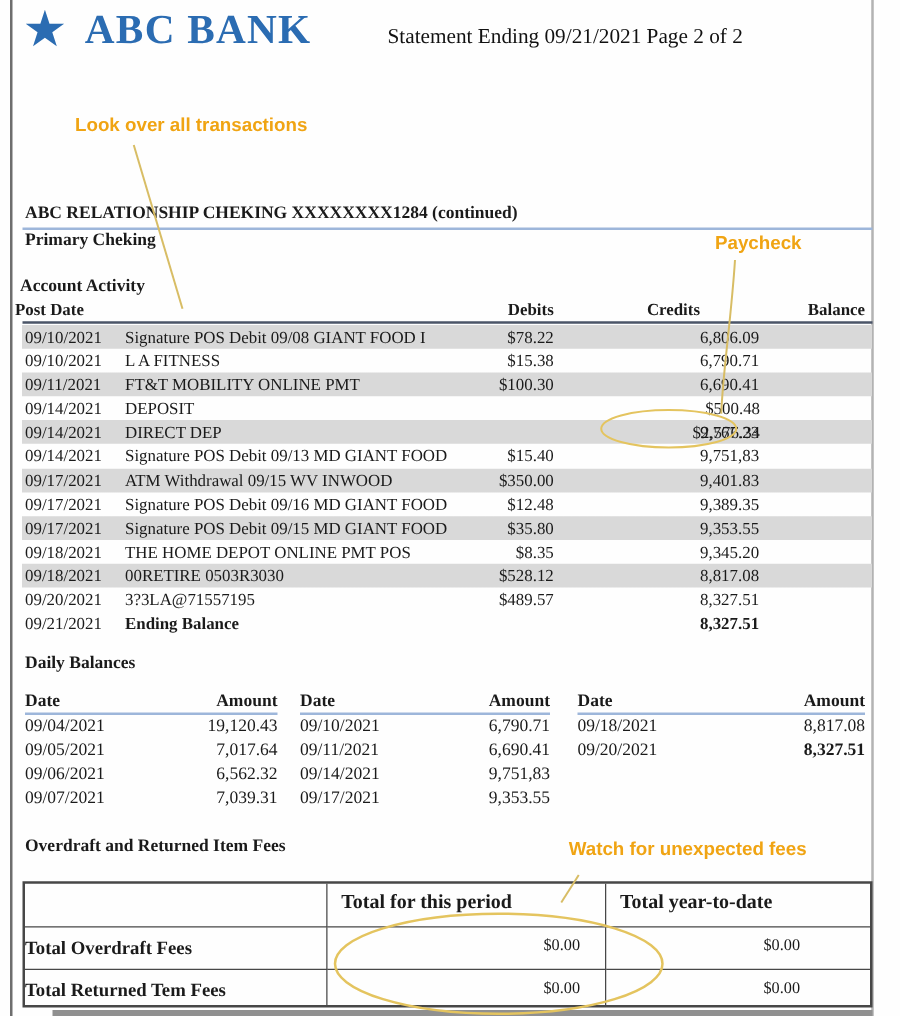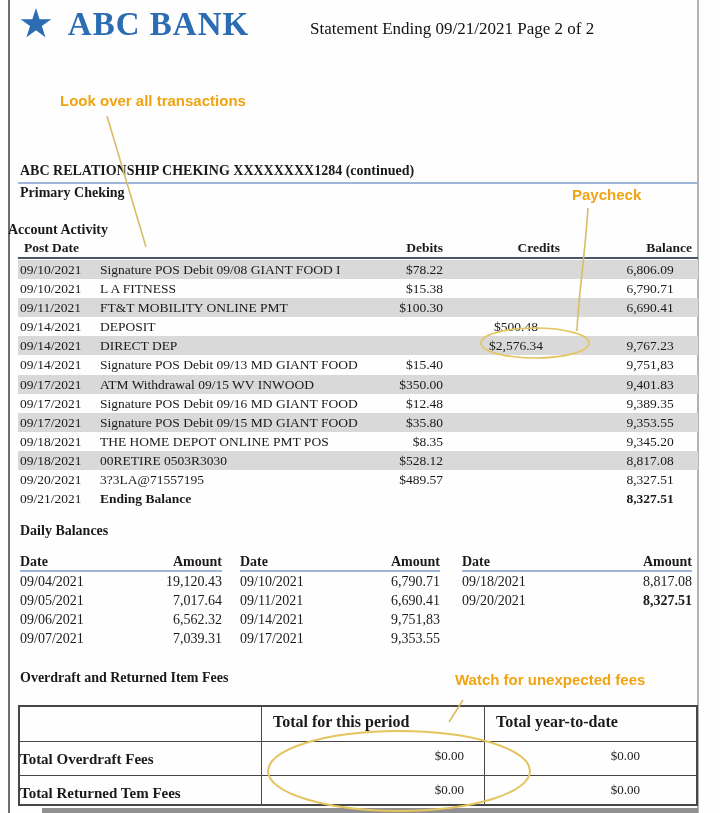--- a/index.html
+++ b/index.html
@@ -34,38 +34,38 @@
 
   .overlay{position:absolute;left:0;top:0;width:720px;height:813px;pointer-events:none;}
   .annline{stroke:var(--annline);stroke-width:1.6;fill:none;}
   .circ{stroke:var(--circle);fill:none;}
 
   .acct-title{position:absolute;left:20px;top:163px;font-size:14px;font-weight:bold;}
   .rule{position:absolute;left:18px;width:680px;}
   .rule-blue{top:182px;height:2px;background:var(--rule-blue);}
   .acct-sub{position:absolute;left:20px;top:185px;font-size:14px;font-weight:bold;}
 
-  .activity-title{position:absolute;left:8px;top:222px;font-size:14px;font-weight:bold;}
+  .activity-title{position:absolute;left:16px;top:222px;font-size:14px;font-weight:bold;}
   .activity-header{position:absolute;left:0;top:240px;width:720px;height:17px;font-size:13.5px;font-weight:bold;}
   .ah-cell{position:absolute;top:0;}
-  .ah-postdate{left:24px;}
+  .ah-postdate{left:12px;}
   .ah-debits{left:300px;width:143px;text-align:right;}
   .ah-credits{left:440px;width:120px;text-align:right;}
   .ah-balance{left:560px;width:132px;text-align:right;}
   .rule-dark{top:257px;height:2px;background:var(--rule-dark);}
 
   .activity-rows{position:absolute;left:0;top:260px;width:720px;}
   .arow{position:relative;height:19.1px;line-height:19.1px;font-size:13.5px;}
   .arow.shaded{background:linear-gradient(to right,transparent 0,transparent 18px,var(--stripe) 18px,var(--stripe) 698px,transparent 698px);}
   .acell{position:absolute;top:0;white-space:nowrap;}
   .c-date{left:20px;width:78px;}
   .c-desc{left:100px;}
   .c-debit{left:300px;width:143px;text-align:right;}
-  .c-credit{left:450px;width:132px;text-align:center;}
-  .c-balance{left:584px;width:132px;text-align:center;}
+  .c-credit{left:476px;width:132px;text-align:right;}
+  .c-balance{left:560px;width:132px;text-align:left;}
   .arow.boldrow .c-desc,.arow.boldrow .c-balance{font-weight:bold;}
 
   .db-title{position:absolute;left:20px;top:523px;font-size:14px;font-weight:bold;text-align:right;}
   .db-groups{position:absolute;left:0;top:542px;width:720px;}
   .db-group{position:absolute;top:12px;font-size:14px;}
   .db-group:nth-child(1){left:20px;width:202px;}
   .db-group:nth-child(2){left:240px;width:200px;}
   .db-group:nth-child(3){left:462px;width:230px;}
   .db-head{display:flex;justify-content:space-between;font-weight:bold;height:15px;}
   .db-underline{height:2px;background:var(--rule-blue);margin-top:1px;}

